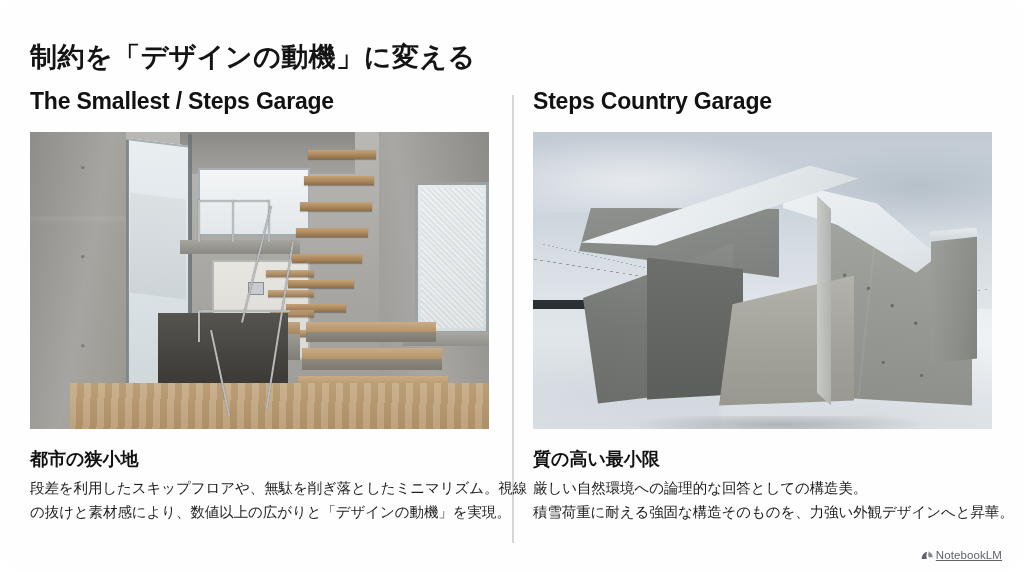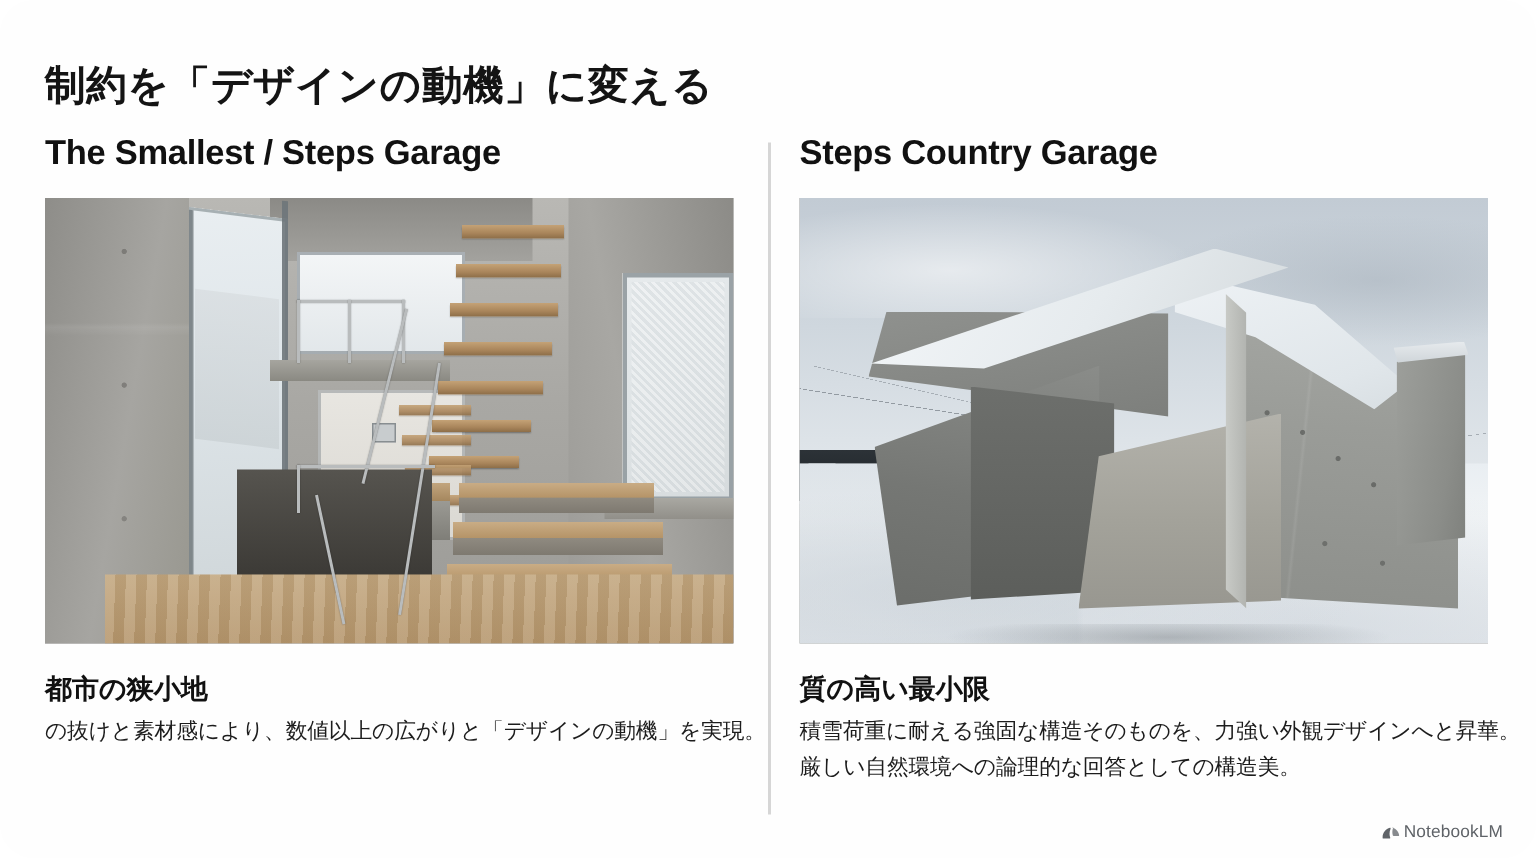--- a/index.html
+++ b/index.html
@@ -327,20 +327,21 @@
   .watermark {
     position: absolute;
     right: 22px;
     bottom: 10px;
     display: flex;
     align-items: center;
     gap: 2px;
     color: #5f6368;
     font-size: 11.5px;
     letter-spacing: .1px;
+    text-decoration: underline;
   }
   .wm-icon { width: 14px; height: 14px; display:block; }
 </style>
 </head>
 <body>
 
 <div class="slide">
 
   <h1 class="slide-title">制約を「デザインの動機」に変える</h1>
 
@@ -399,20 +400,21 @@
         <div class="rail" style="left:240px; top:74px;  width:2px;  height:120px; transform:rotate(14deg); transform-origin: top;"></div>
         <div class="rail" style="left:262px; top:110px; width:2px;  height:170px; transform:rotate(9deg); transform-origin: top;"></div>
         <div class="rail" style="left:168px; top:178px; width:92px; height:2px;"></div>
         <div class="rail" style="left:168px; top:178px; width:2px;  height:32px;"></div>
         <div class="rail" style="left:180px; top:198px; width:2px;  height:88px; transform:rotate(-12deg); transform-origin: top;"></div>
       </div>
 
       <div class="cap-wrap">
         <h3 class="cap-title">都市の狭小地</h3>
         <p class="cap-body">
+          <span>段差を利用したスキップフロアや、無駄を削ぎ落としたミニマリズム。視線</span>
           <span>の抜けと素材感により、数値以上の広がりと「デザインの動機」を実現。</span>
         </p>
       </div>
     </div>
 
     <div class="col col-right">
       <h2 class="col-heading">Steps Country Garage</h2>
 
       <div class="photo">
         <div class="p2-sky"></div>
@@ -436,22 +438,22 @@
           <div class="p2-roof"></div>
           <div class="p2-base-shadow"></div>
         </div>
         <div class="p2-wing"></div>
         <div class="p2-wing-top"></div>
       </div>
 
       <div class="cap-wrap">
         <h3 class="cap-title">質の高い最小限</h3>
         <p class="cap-body">
+          <span>厳しい自然環境への論理的な回答としての構造美。</span>
           <span>積雪荷重に耐える強固な構造そのものを、力強い外観デザインへと昇華。</span>
-          <span>厳しい自然環境への論理的な回答としての構造美。</span>
         </p>
       </div>
     </div>
 
   </div>
 
   <div class="watermark">
     <svg class="wm-icon" viewBox="0 0 24 24" aria-hidden="true">
       <path d="M3 17.5c0-5.2 3.6-9.6 8.4-10.8.5-.1.9.4.7.9-.8 1.8-1.2 3.7-1.2 5.7 0 1.6.3 3.2.8 4.6.2.5-.2 1-.7 1H3.6c-.3 0-.6-.2-.6-.6v-.8z" fill="#5f6368"></path>
       <path d="M13.6 6.2c4.3.9 7.6 4.4 8.3 8.8.1.5-.3 1-.8 1h-5.6c-.4 0-.7-.3-.8-.6-.4-1.3-.6-2.6-.6-4 0-1.6.3-3.2.8-4.6.1-.4.4-.7.7-.6z" fill="#5f6368" opacity=".75"></path>

